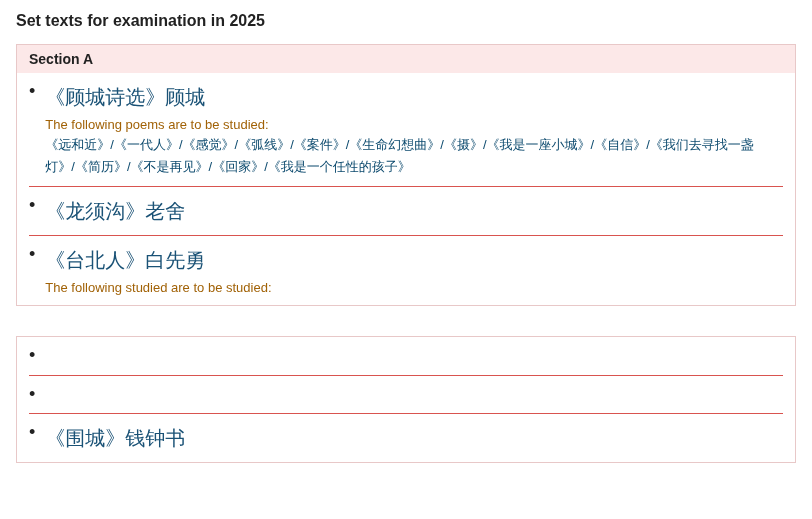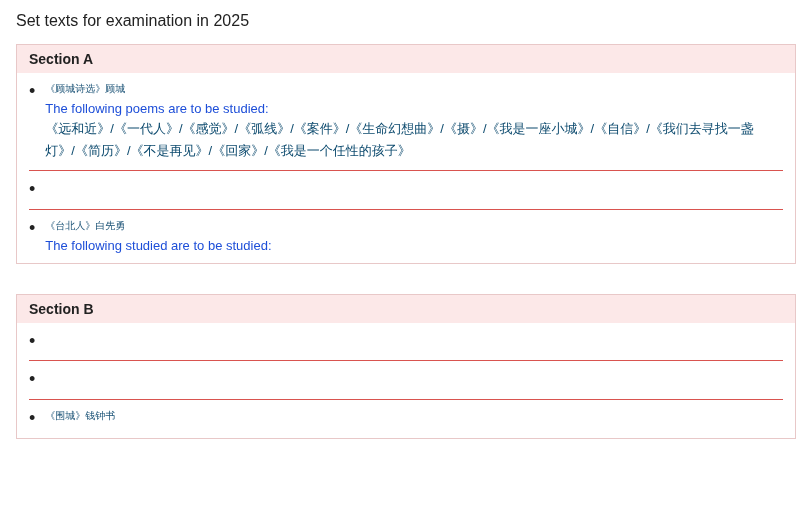--- a/index.html
+++ b/index.html
@@ -13,21 +13,21 @@
       font-size: 14px;
       background: #ffffff;
       color: #222;
       width: 812px;
       min-height: 519px;
       padding: 8px 16px 16px 16px;
     }
 
     .page-title {
       font-size: 16px;
-      font-weight: normal;
+      font-weight: bold;
       color: #222;
       margin-bottom: 14px;
       padding-top: 4px;
     }
 
     .entry {
       display: flex;
       align-items: flex-start;
       padding: 8px 0;
       border-bottom: 1px solid #d9534f;
@@ -44,26 +44,26 @@
       color: #222;
       flex-shrink: 0;
     }
 
     .entry-content {
       flex: 1;
     }
 
     .entry-title {
       color: #1a5276;
-      font-size: 10px;
+      font-size: 20px;
       line-height: 1.6;
     }
 
     .study-label {
-      color: #1d4ed8;
+      color: #a16207;
       font-size: 13px;
       margin-top: 4px;
       margin-bottom: 2px;
     }
 
     .study-list {
       color: #0c4a6e;
       font-size: 13px;
       line-height: 1.7;
     }
@@ -94,37 +94,39 @@
       <span class="bullet">•</span>
       <div class="entry-content">
         <div class="entry-title">《顾城诗选》顾城</div>
         <div class="study-label">The following poems are to be studied:</div>
         <div class="study-list">《远和近》/《一代人》/《感觉》/《弧线》/《案件》/《生命幻想曲》/《摄》/《我是一座小城》/《自信》/《我们去寻找一盏灯》/《简历》/《不是再见》/《回家》/《我是一个任性的孩子》</div>
       </div>
     </div>
 
     <div class="entry">
       <span class="bullet">•</span>
+      <div class="entry-content">
+        <div class="entry-title">《龙须沟》老舍</div>
+      </div>
     </div>
 
     <div class="entry" style="border-bottom: none;">
       <span class="bullet">•</span>
       <div class="entry-content">
         <div class="entry-title">《台北人》白先勇</div>
         <div class="study-label">The following studied are to be studied:</div>
       </div>
     </div>
 
   </div>
 </div>
 
 <div style="height: 10px;"></div>
 
 <div class="section-wrapper">
-  <div class="section-header-row">Section B</div>
   <div style="padding: 0 12px;">
 
     <div class="entry">
       <span class="bullet">•</span>
     </div>
 
     <div class="entry">
       <span class="bullet">•</span>
     </div>
 

